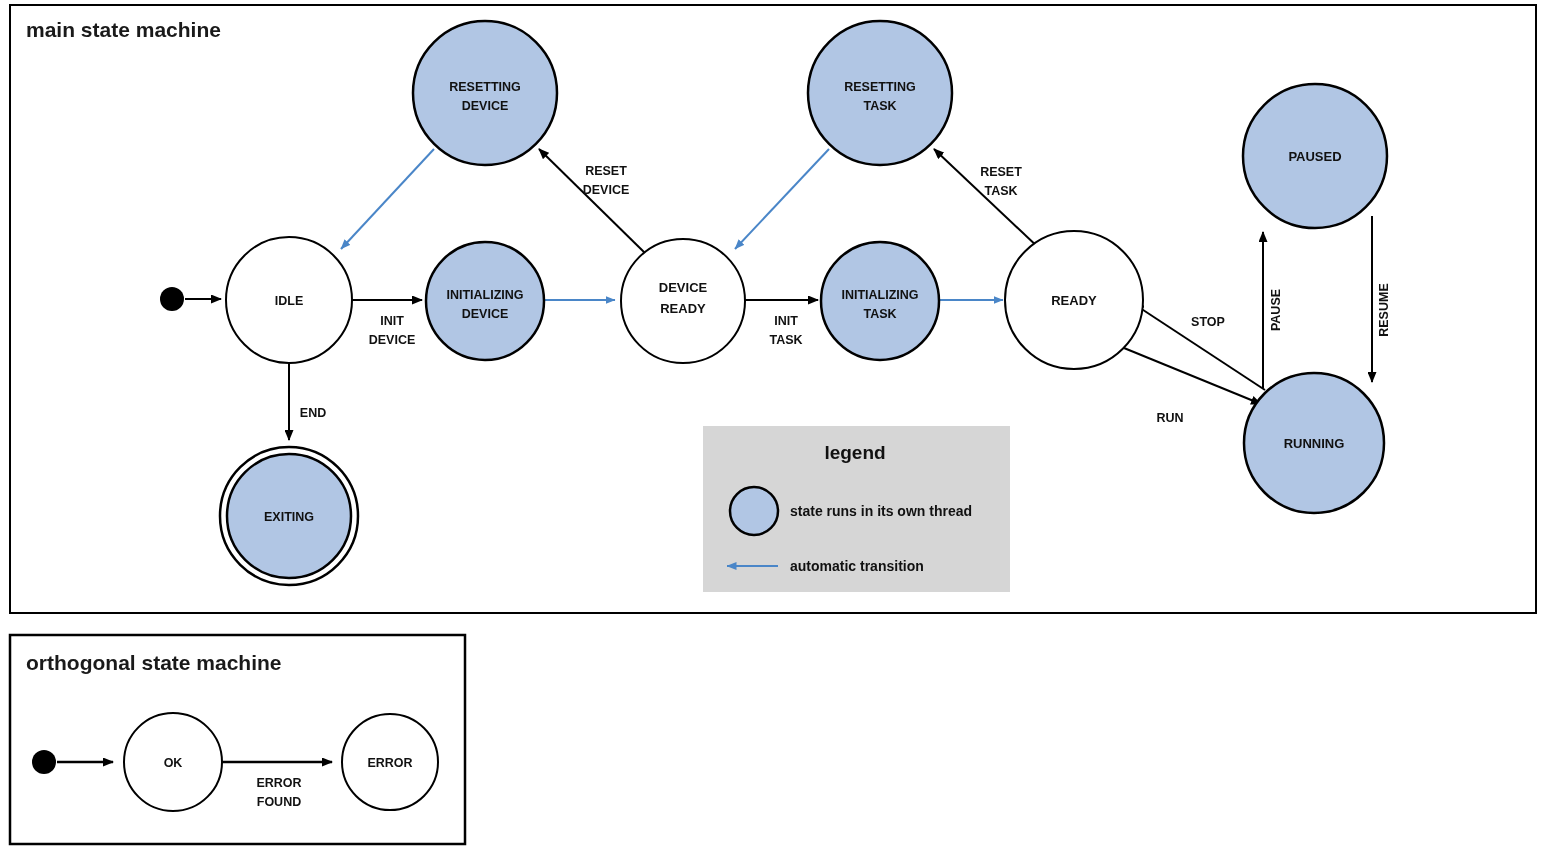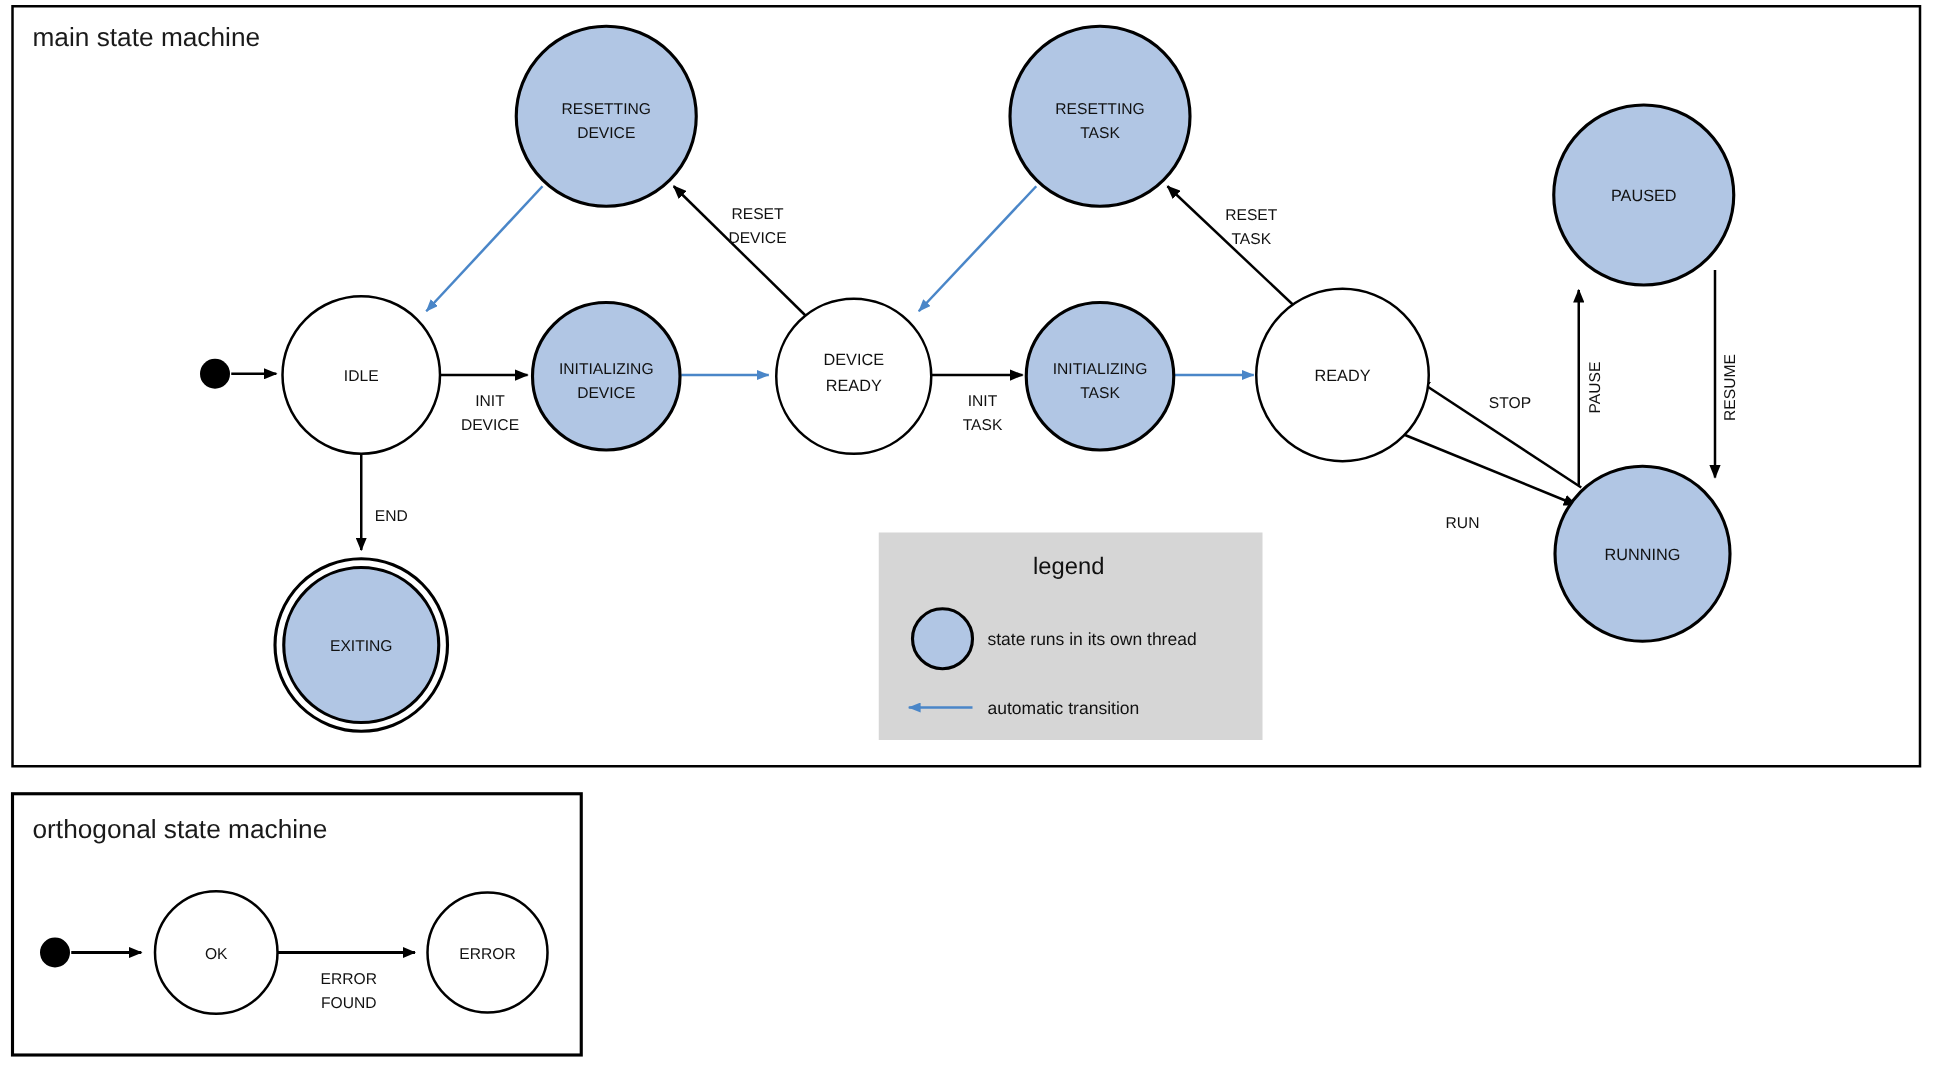--- a/index.html
+++ b/index.html
@@ -3,21 +3,21 @@
 <meta charset="utf-8">
 <style>
   html,body{margin:0;padding:0;background:#ffffff;}
   body{
     width:1555px;height:852px;
     font-family:"Liberation Sans","DejaVu Sans",sans-serif;
     color:#111111;
     overflow:hidden;
     position:relative;
   }
-  #stage{position:absolute;left:0;top:0;width:1555px;height:852px;}
+  #stage{position:absolute;left:0;top:0;width:1555px;height:852px;font-weight:bold;}
   svg{display:block;}
   .frame-title{
     font-size:21px;
     fill:#1a1a1a;
     font-family:"Liberation Sans","DejaVu Sans",sans-serif;
   }
   .node-label{
     font-size:12.5px;
     fill:#111111;
     text-anchor:middle;

